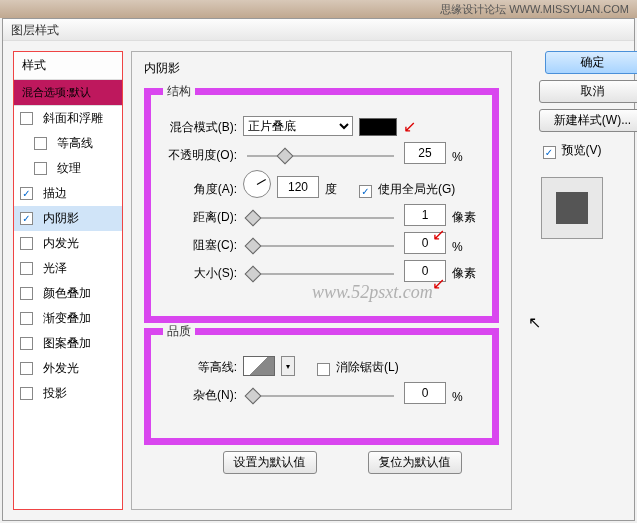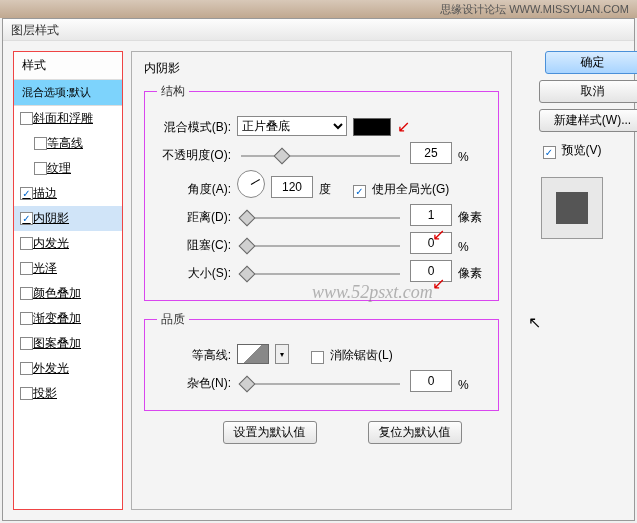--- a/index.html
+++ b/index.html
@@ -3,29 +3,29 @@
 <meta charset="utf-8">
 <style>
 * { box-sizing: border-box; margin: 0; padding: 0; font-family: "Microsoft YaHei", SimSun, sans-serif; font-size: 12px; }
 body { background: #f0f0f0; width: 637px; height: 523px; position: relative; }
 .dialog { position: absolute; left: 2px; top: 18px; width: 633px; height: 503px; background: #f4f4f4; border: 1px solid #999; }
 .titlebar { background: linear-gradient(#fdfdfd,#e8e8e8); height: 22px; padding: 3px 8px; border-bottom: 1px solid #ddd; color: #333; }
 .top-banner { position: absolute; top: 0; left: 0; right: 0; height: 18px; background: linear-gradient(#d8c8b8,#c0a890); text-align: right; padding: 2px 8px; color: #555; font-size: 11px; }
 .body { display: flex; padding: 10px; gap: 8px; height: calc(100% - 22px); }
 .styles-panel { width: 110px; border: 1px solid #ef4444; background: #fff; }
 .styles-header { padding: 5px 8px; border-bottom: 1px solid #ddd; background: #fdfdfd; }
-.styles-sub { padding: 5px 8px; border-bottom: 1px solid #ddd; background: #7dd3fc; font-size: 11px; }
-.style-item { display: flex; align-items: center; padding: 4px 6px; gap: 0; cursor: pointer; text-decoration: underline; }
+.styles-sub { padding: 5px 8px; border-bottom: 1px solid #ddd; background: #be185d; font-size: 11px; }
+.style-item { display: flex; align-items: center; padding: 4px 6px; gap: 10px; cursor: pointer; }
 .style-item.indent { padding-left: 20px; }
 .style-item.selected { background: #d0e4f8; }
 .cb { width: 13px; height: 13px; border: 1px solid #888; background: #fff; display: inline-flex; align-items: center; justify-content: center; font-size: 10px; color: #0066cc; }
 .cb.checked::before { content: "✓"; }
 .main-panel { flex: 1; border: 1px solid #b0b0b0; background: #f4f4f4; padding: 8px 12px; position: relative; }
 .section-title { margin-bottom: 6px; }
-fieldset { border: 1px solid #d946ef; padding: 10px 12px 12px; margin-bottom: 10px; }
+fieldset { border: 7px solid #d946ef; padding: 10px 12px 28px; margin-bottom: 0; }
 legend { padding: 0 4px; color: #333; }
 .row { display: flex; align-items: flex-end; margin: 6px 0; gap: 6px; }
 .row-label { width: 74px; text-align: right; }
 select { width: 110px; height: 20px; border: 1px solid #888; background: #fff; }
 .swatch { width: 38px; height: 18px; background: #000; border: 1px solid #666; display: inline-block; }
 .slider { flex: 1; min-width: 100px; height: 16px; position: relative; margin: 0 4px; }
 .slider::before { content: ""; position: absolute; top: 7px; left: 0; right: 0; height: 2px; background: #b0b0b0; }
 .thumb { position: absolute; top: 2px; width: 12px; height: 12px; background: #d0d0d0; border: 1px solid #666; transform: rotate(45deg); }
 .numbox { width: 42px; height: 22px; border: 1px solid #888; background: #fff; text-align: center; }
 .unit { width: 28px; }

